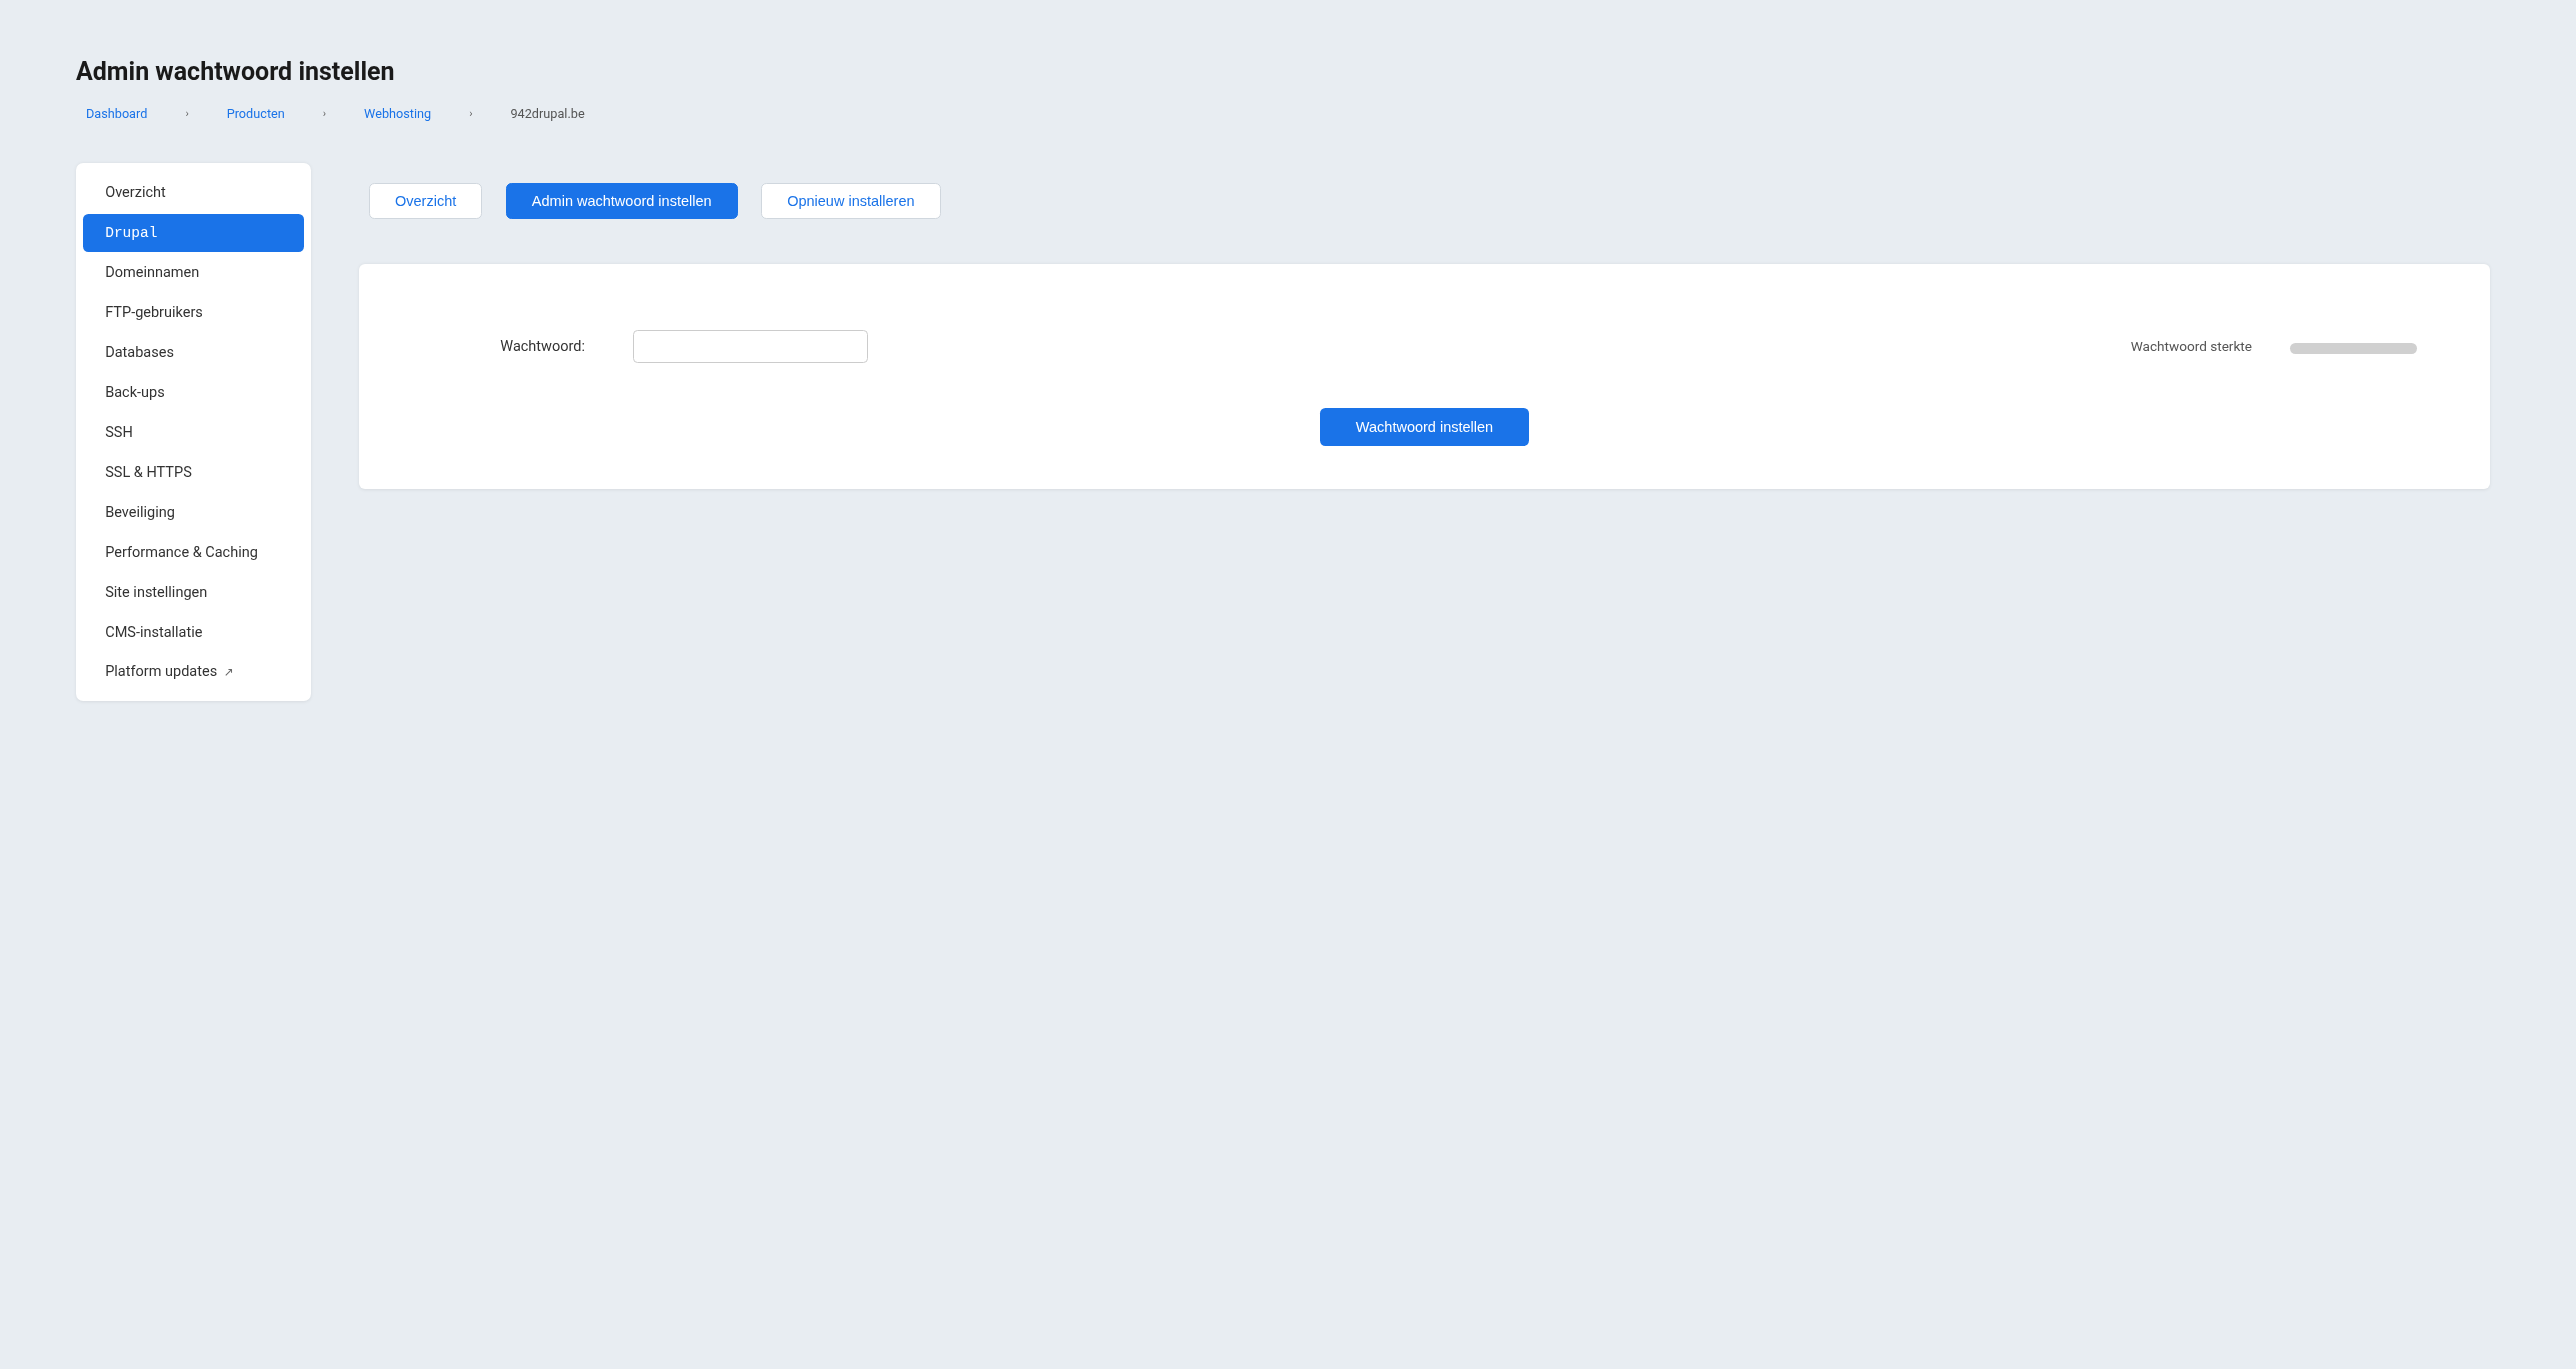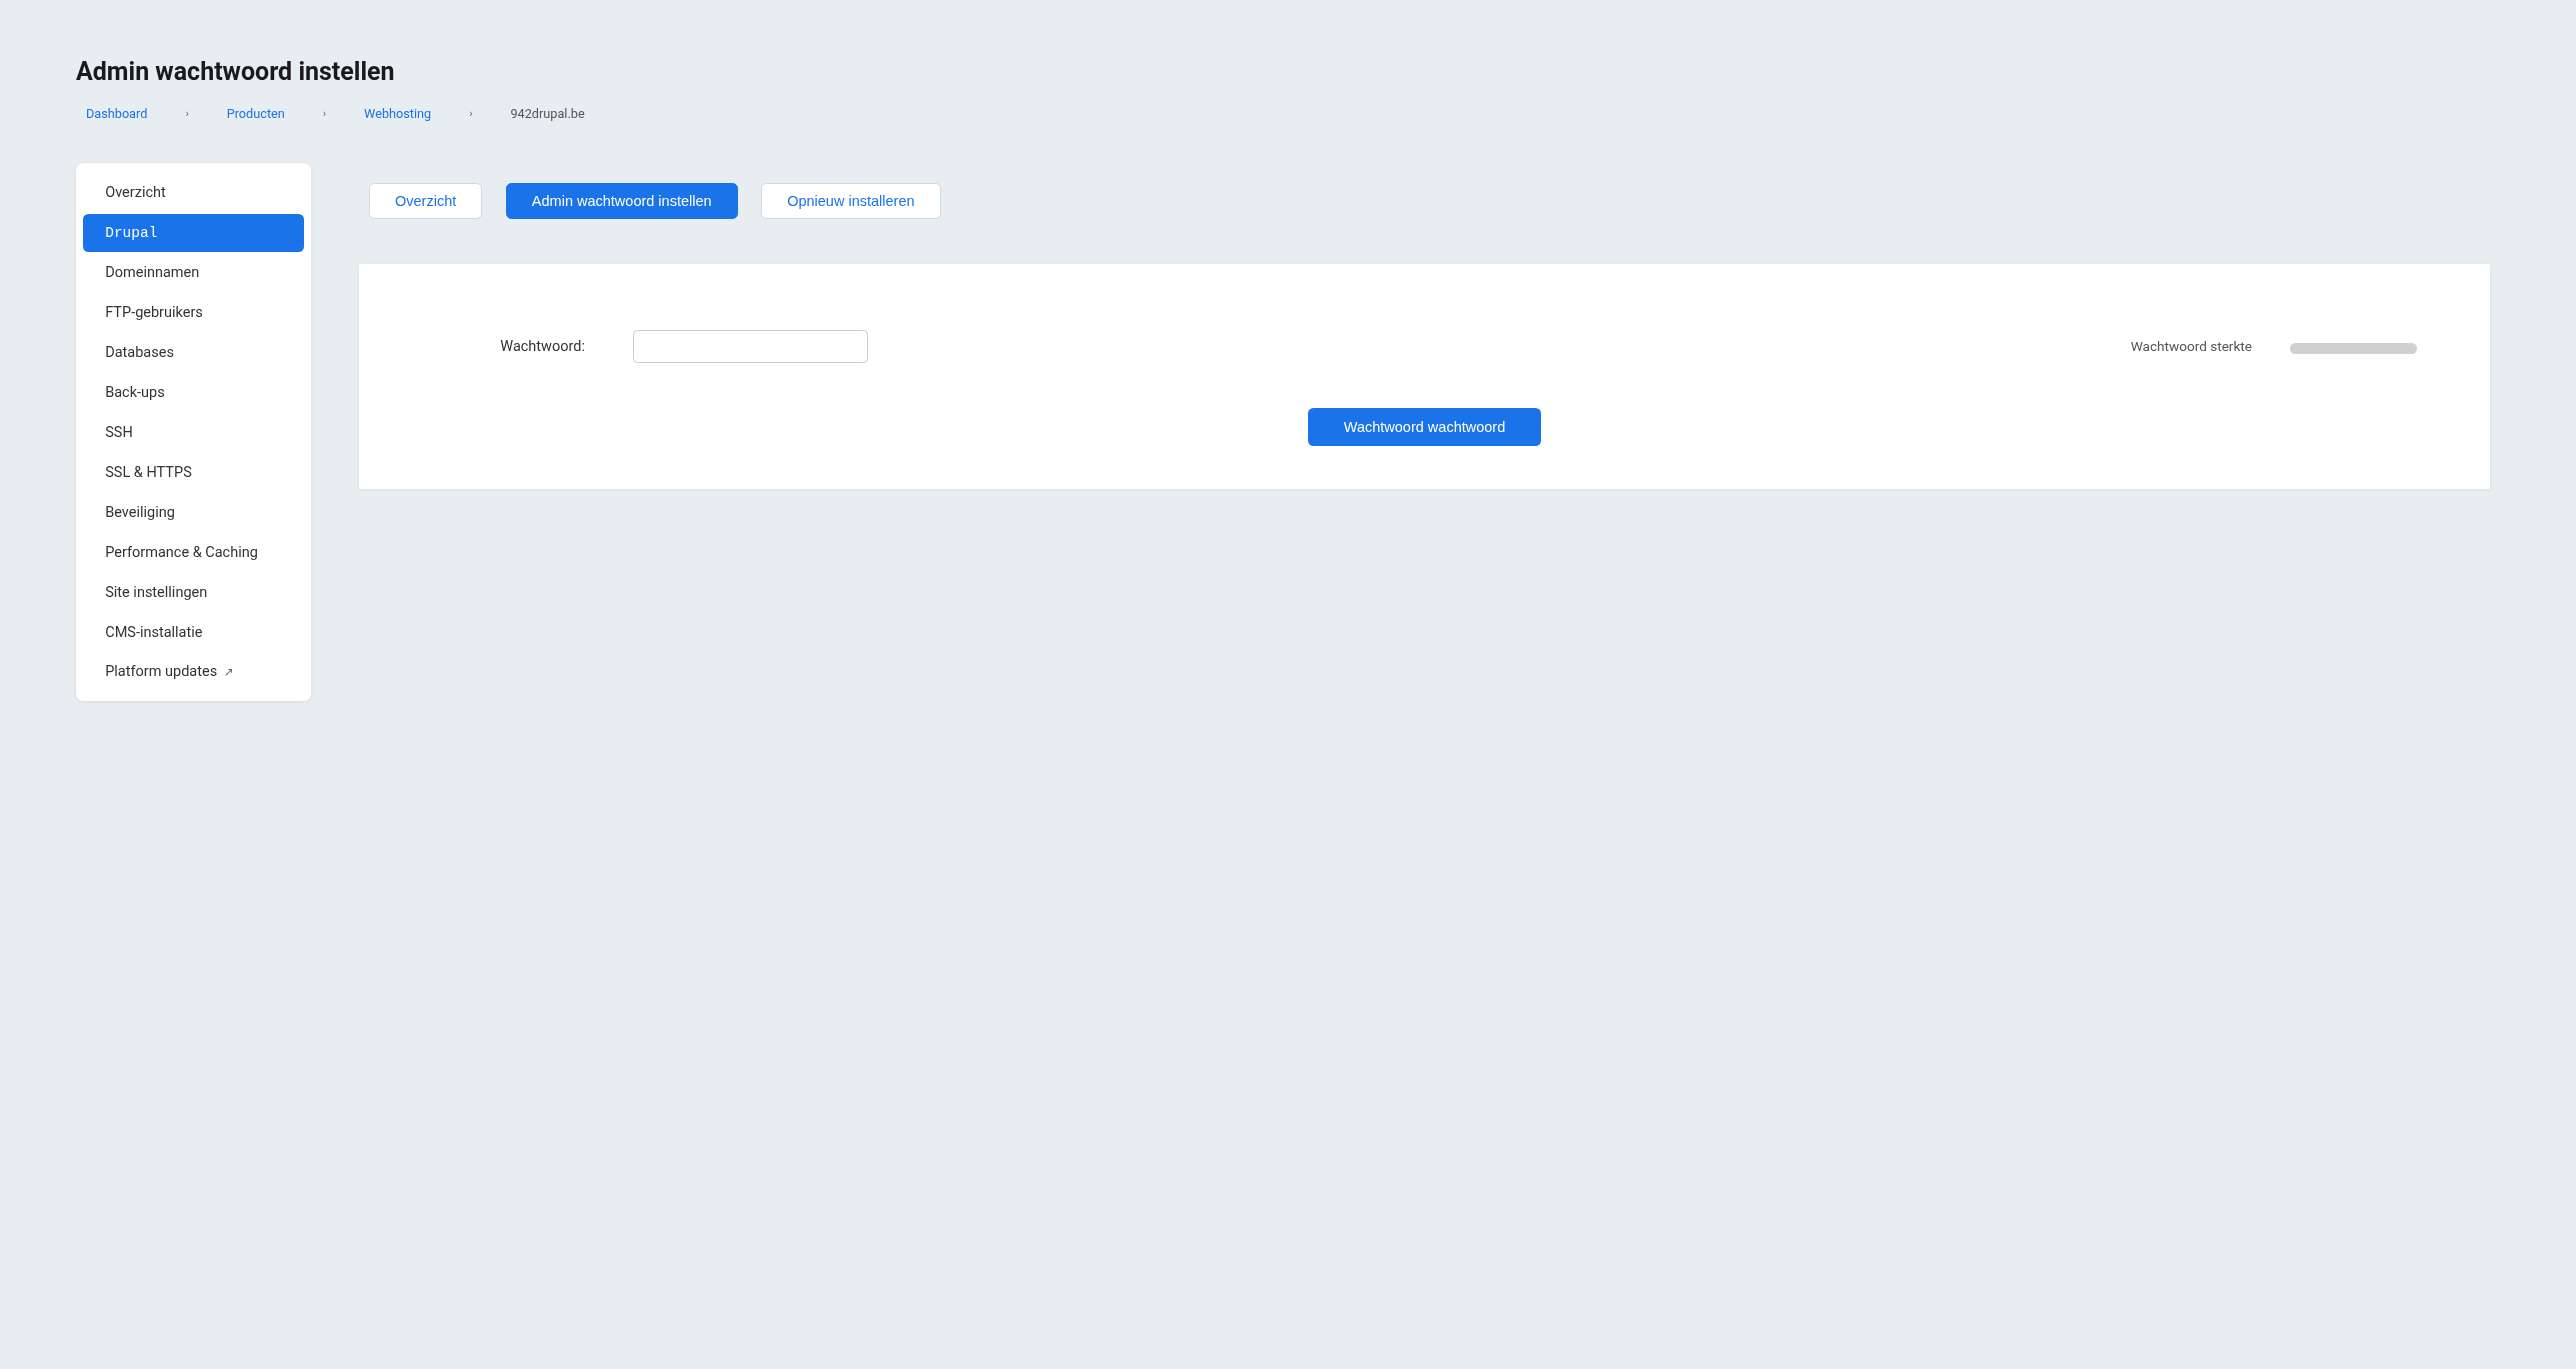--- a/index.html
+++ b/index.html
@@ -91,21 +91,21 @@
       transition: background 0.15s;
     }
     .tab.active {
       background: #1a73e8;
       color: #fff;
       border-color: #1a73e8;
     }
     
     .form-card {
       background: #fff;
-      border-radius: 0;
+      border-radius: 6px;
       padding: 36px 43px 43px;
       box-shadow: 0 0.9px 3.6px rgba(0,0,0,0.08);
     }
     .form-row {
       display: flex;
       align-items: center;
       margin-bottom: 25px;
     }
     .form-label {
       font-size: 14.5px;
@@ -231,18 +231,18 @@
         </div>
         <div class="password-strength-wrap">
           <span class="password-strength-label">Wachtwoord sterkte</span>
           <div class="strength-bar">
             <div class="strength-fill"></div>
           </div>
         </div>
       </div>
 
 
-      <button class="btn-submit">Wachtwoord wachtwoord</button>
+      <button class="btn-submit">Wachtwoord instellen</button>
     </div>
 
   </div>
 </div>
 
 
 </body></html>

